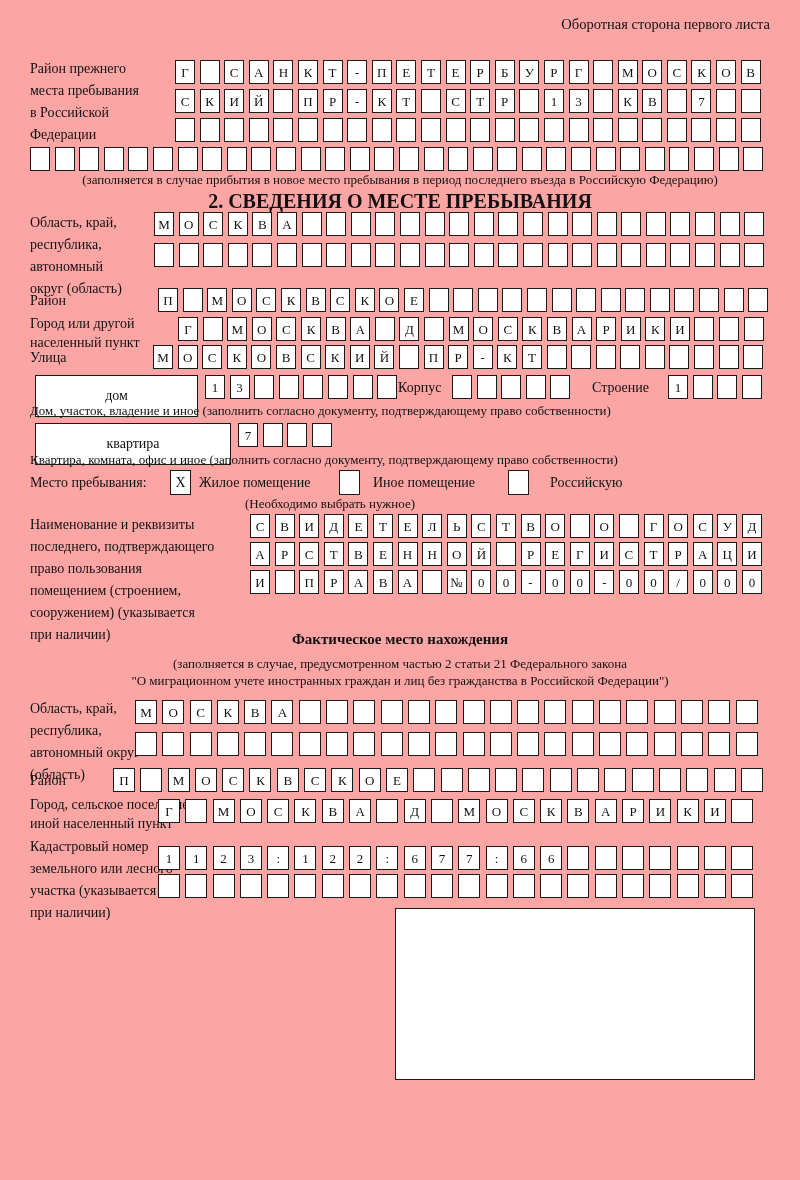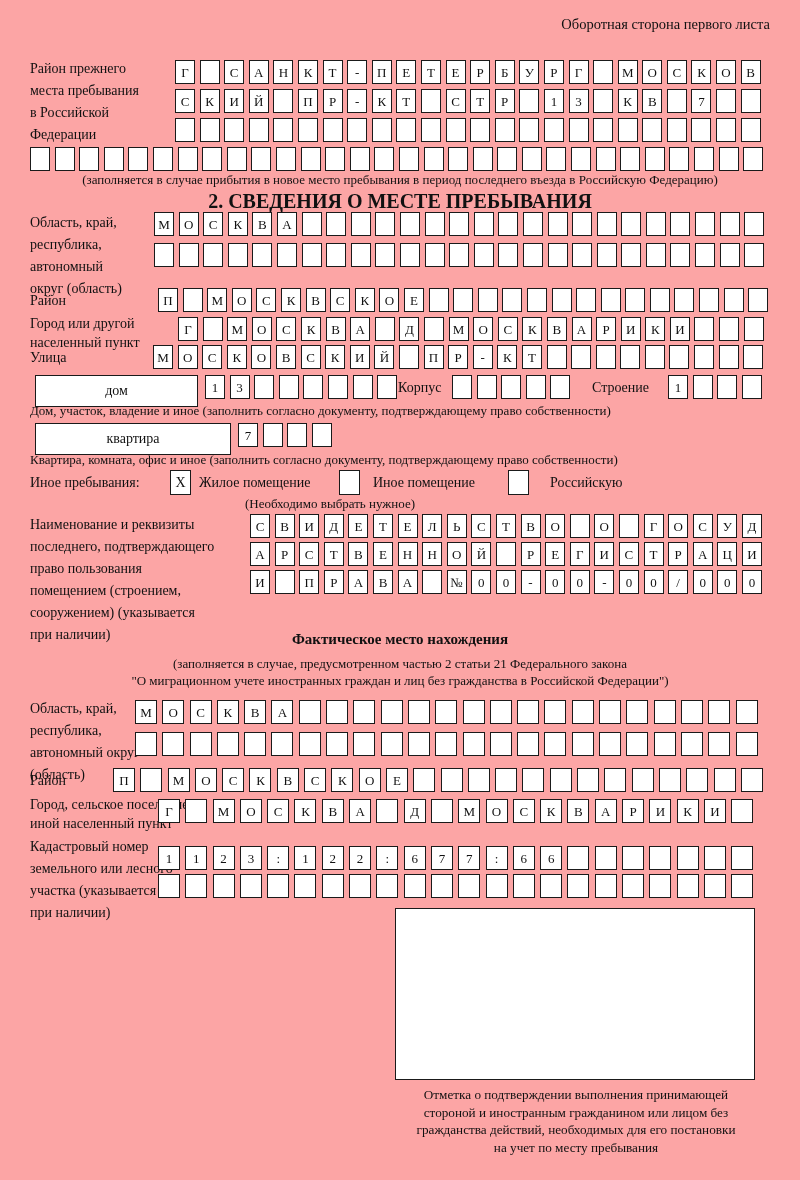--- a/index.html
+++ b/index.html
@@ -16,21 +16,21 @@
   .bold{font-weight:bold;}
   .hdr{font-size:14.5px;}
   .boxrow{display:flex;}
   .boxrow .c{
     box-sizing:border-box;width:20px;height:24px;margin-right:4.6px;
     border:1.6px solid #1a1a1a;display:flex;align-items:center;justify-content:center;
     font-size:13px;line-height:1;background:#fff;
   }
   .boxrow.wide .c{width:22px;margin-right:5.3px;}
   .fieldbox{
-    box-sizing:border-box;height:32px;border:1.6px solid #1a1a1a;background:#fff;
+    box-sizing:border-box;height:42px;border:1.6px solid #1a1a1a;background:#fff;
     display:flex;align-items:center;justify-content:center;font-size:14px;
   }
   .cb{
     box-sizing:border-box;width:21px;height:25px;border:1.6px solid #1a1a1a;background:#fff;
     display:flex;align-items:center;justify-content:center;font-size:14px;
   }
   .stampbox{box-sizing:border-box;border:1.8px solid #1a1a1a;background:#fff;}
   .stampcap{font-size:13.2px;line-height:17.5px;text-align:center;}
 </style>
 </head>
@@ -340,21 +340,21 @@
 
   <div class="abs fieldbox" style="left:35px;top:423px;width:196px;">квартира</div>
   <div class="abs boxrow" style="left:238px;top:423px;">
       <span class="c">7</span>
       <span class="c"></span>
       <span class="c"></span>
       <span class="c"></span>
     </div>
   <div class="abs cap" style="left:30px;top:452px;">Квартира, комната, офис и иное (заполнить согласно документу, подтверждающему право собственности)</div>
 
-  <div class="abs lbl" style="left:30px;top:472px;">Иное пребывания:</div>
+  <div class="abs lbl" style="left:30px;top:472px;">Место пребывания:</div>
   <div class="abs cb" style="left:170px;top:470px;">X</div>
   <div class="abs lbl" style="left:199px;top:472px;">Жилое помещение</div>
   <div class="abs cb" style="left:339px;top:470px;"></div>
   <div class="abs lbl" style="left:373px;top:472px;">Иное помещение</div>
   <div class="abs cb" style="left:508px;top:470px;"></div>
   <div class="abs lbl" style="left:550px;top:472px;">Российскую</div>
   <div class="abs cap" style="left:175px;top:496px;width:310px;text-align:center;">(Необходимо выбрать нужное)</div>
 
   <div class="abs lbl" style="left:30px;top:514px;">
     <div>Наименование и реквизиты</div>
@@ -601,20 +601,14 @@
       <span class="c"></span>
       <span class="c"></span>
       <span class="c"></span>
       <span class="c"></span>
       <span class="c"></span>
       <span class="c"></span>
       <span class="c"></span>
     </div>
 
   <div class="abs stampbox" style="left:395px;top:908px;width:360px;height:172px;"></div>
-  <div class="abs stampcap" style="left:360px;top:1086px;width:432px;">
-    <div>Отметка о подтверждении выполнения принимающей</div>
-    <div>стороной и иностранным гражданином или лицом без</div>
-    <div>гражданства действий, необходимых для его постановки</div>
-    <div>на учет по месту пребывания</div>
-  </div>
 
 </div>
 
 </body></html>

